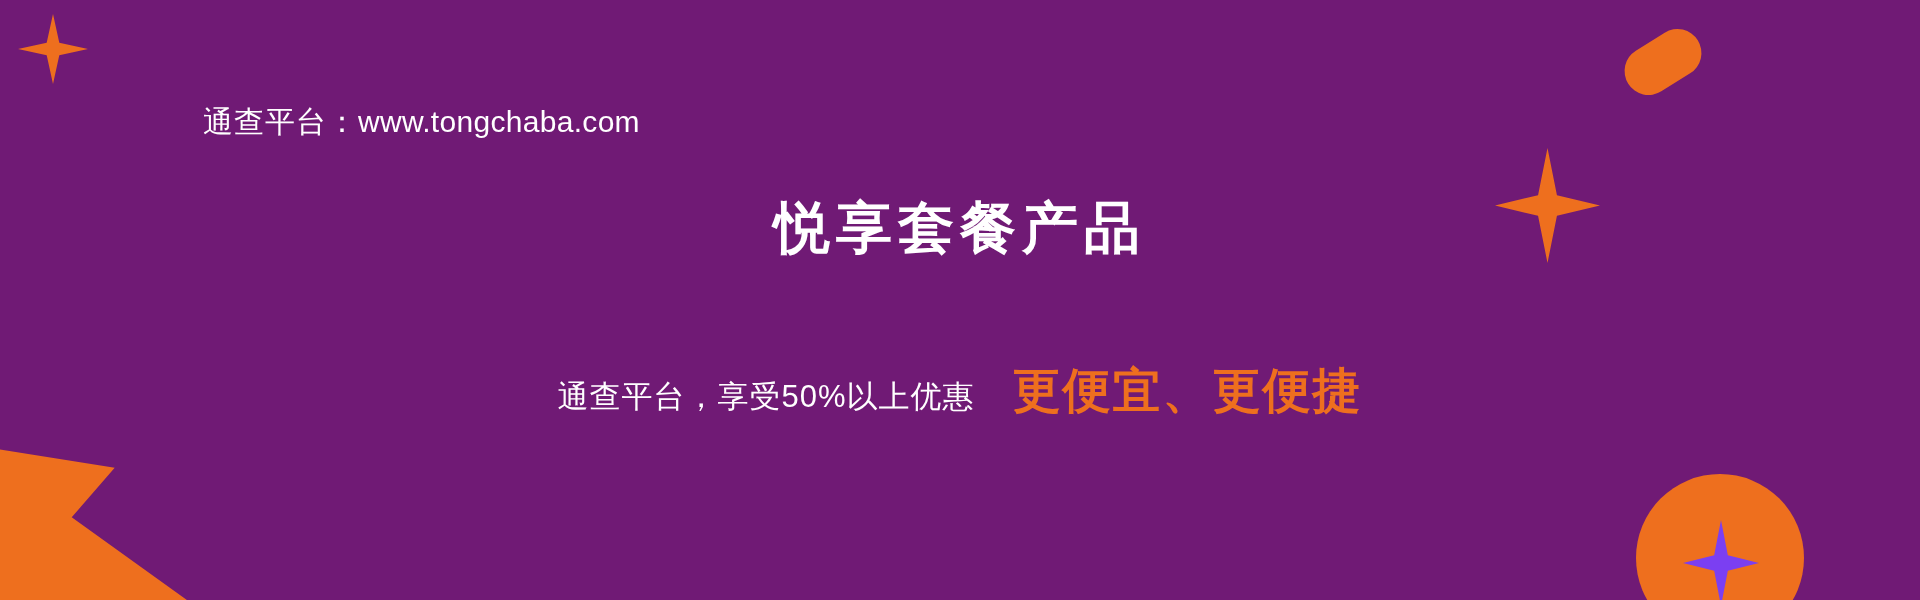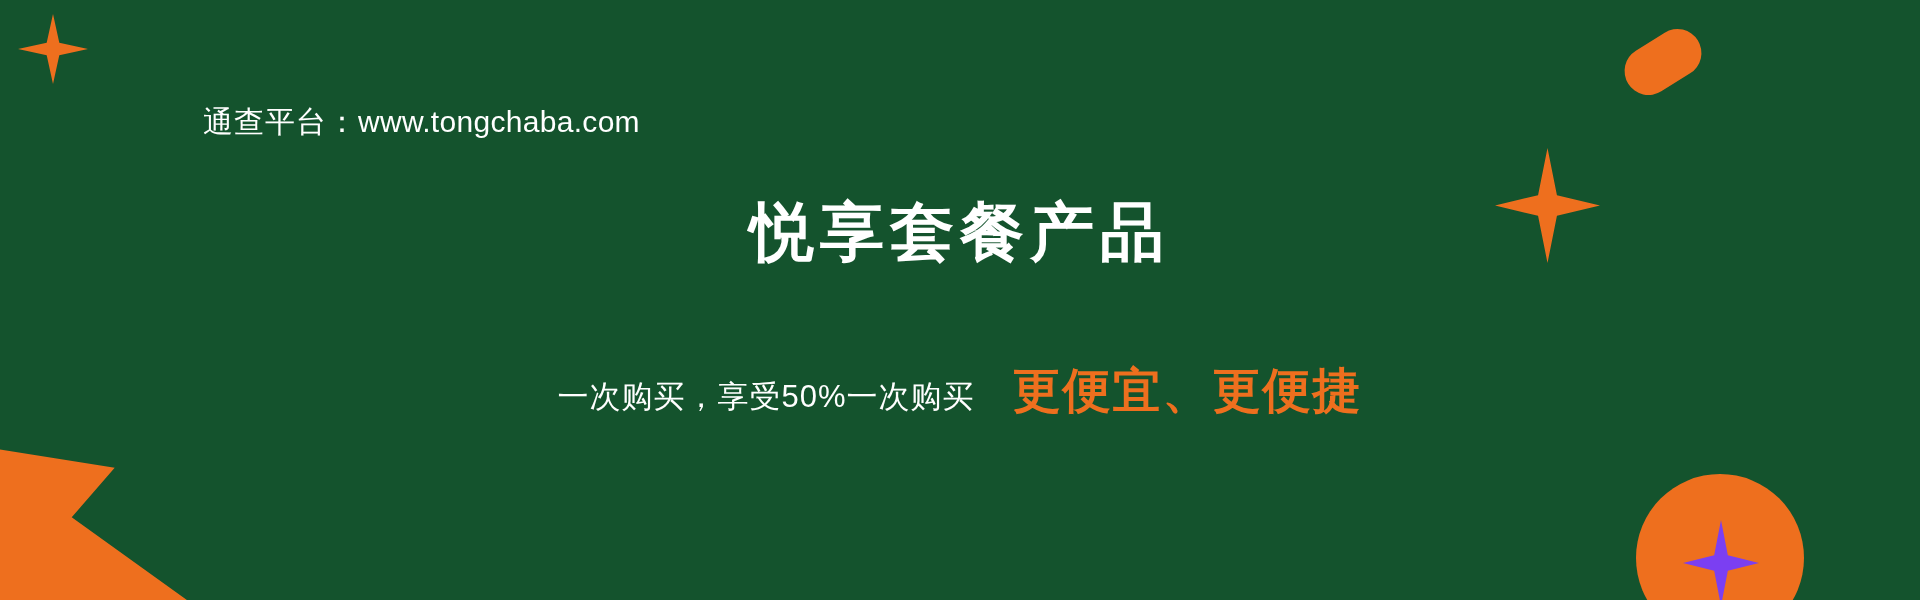--- a/index.html
+++ b/index.html
@@ -6,21 +6,21 @@
     margin: 0;
     padding: 0;
   }
   body {
     font-family: "Liberation Sans", sans-serif;
   }
   #banner {
     position: relative;
     width: 1920px;
     height: 600px;
-    background: #14532d;
+    background: #701a75;
     overflow: hidden;
   }
 
   
   .deco { position: absolute; pointer-events: none; }
 
   
   .star4 {
     background: #EE6F1E;
     clip-path: polygon(
@@ -79,21 +79,21 @@
   #url-line .label { letter-spacing: 1px; }
   #url-line .url { font-family: "Liberation Sans", sans-serif; }
 
   #headline {
     position: absolute;
     left: 0;
     right: 0;
     top: 200px;
     text-align: center;
     color: #FFFFFF;
-    font-size: 64px;
+    font-size: 56px;
     font-weight: bold;
     letter-spacing: 6px;
     line-height: 1;
     white-space: nowrap;
   }
 
   #subline {
     position: absolute;
     left: 0;
     right: 0;
@@ -132,16 +132,16 @@
 
   <div class="deco star4 purple" id="star-in-circle"></div>
 
   <div id="url-line">
     <span class="label">通查平台：</span><span class="url">www.tongchaba.com</span>
   </div>
 
   <div id="headline">悦享套餐产品</div>
 
   <div id="subline">
-    <span class="plain">一次购买，享受50%一次购买</span><span class="gap"></span><span class="accent">更便宜、更便捷</span>
+    <span class="plain">通查平台，享受50%以上优惠</span><span class="gap"></span><span class="accent">更便宜、更便捷</span>
   </div>
 
 </div>
 
 </body></html>

